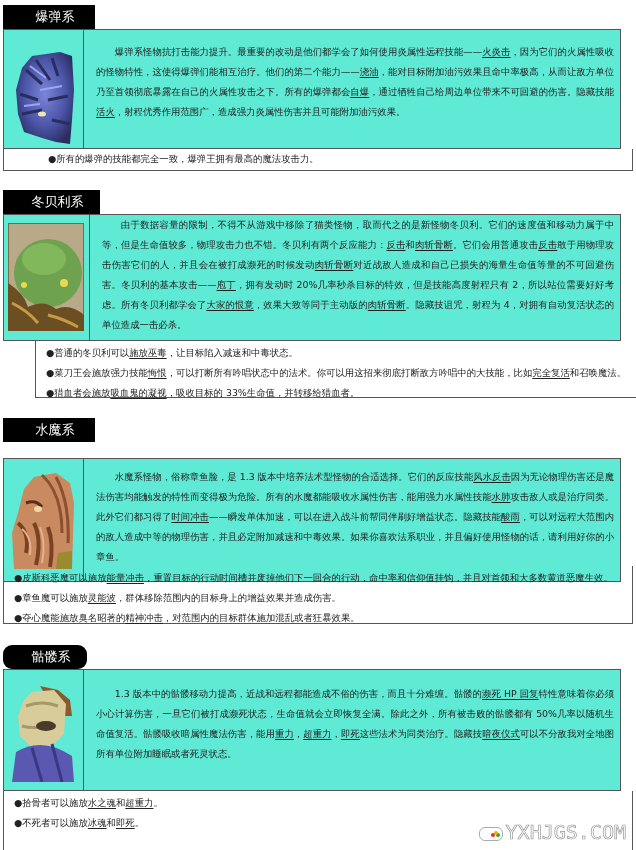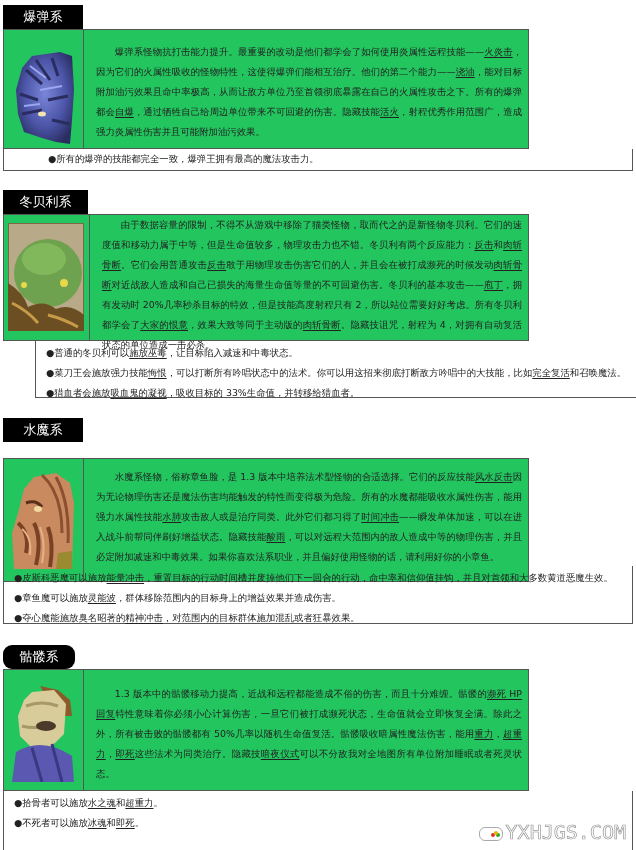--- a/index.html
+++ b/index.html
@@ -1,21 +1,21 @@
 <!DOCTYPE html>
 <html><head>
 <meta charset="utf-8">
 <style>
   html, body { margin:0; padding:0; background:#ffffff; }
   body { width:636px; height:850px; overflow:hidden; position:relative;
          font-family:"DejaVu Sans", "Liberation Sans", sans-serif; color:#222; }
   .section { position:absolute; left:3px; width:630px; }
   .tab { position:absolute; left:0; top:0; height:24px; background:#000; color:#fff;
-         font-size:13px; line-height:24px; text-align:center; }
-  .box { position:absolute; left:0; width:526px; border:1px solid #555; box-sizing:border-box; background:#22c55e; }
+         font-size:13px; line-height:24px; text-align:center;padding-left:12px; }
+  .box { position:absolute; left:0; width:618px; border:1px solid #555; box-sizing:border-box; background:#5eead4; }
   .imgcol { position:absolute; left:0; top:0; bottom:0; border-right:1px solid #555; }
   .body { position:absolute; right:6px; font-size:9.4px; line-height:20px; text-indent:2em; text-align:justify; color:#222; }
   .notes { position:absolute; left:0; width:630px; border:1px solid #555; border-top:none; box-sizing:border-box; padding:2px 0 2px 10px; font-size:9.4px; line-height:20px; color:#222; }
   .notes .note { white-space:nowrap; }
   .u { text-decoration:underline; text-underline-offset:2px; }
   .portrait { position:absolute; }
   .watermark { position:absolute; right:10px; bottom:6px; font-size:20px; color:#fff;
     -webkit-text-stroke:0.7px #999; letter-spacing:0px; font-family:"DejaVu Sans Mono", monospace; }
   .wm-pad { display:inline-block; width:22px; height:12px; border:1px solid #aaa; border-radius:6px; vertical-align:middle; margin-right:3px; position:relative; background:#fff;}
   .wm-pad:after { content:""; position:absolute; right:4px; top:3px; width:4px; height:4px; background:#e5b400; border-radius:50%; box-shadow:-3px 2px 0 #d33, 2px 2px 0 #2a2;}

